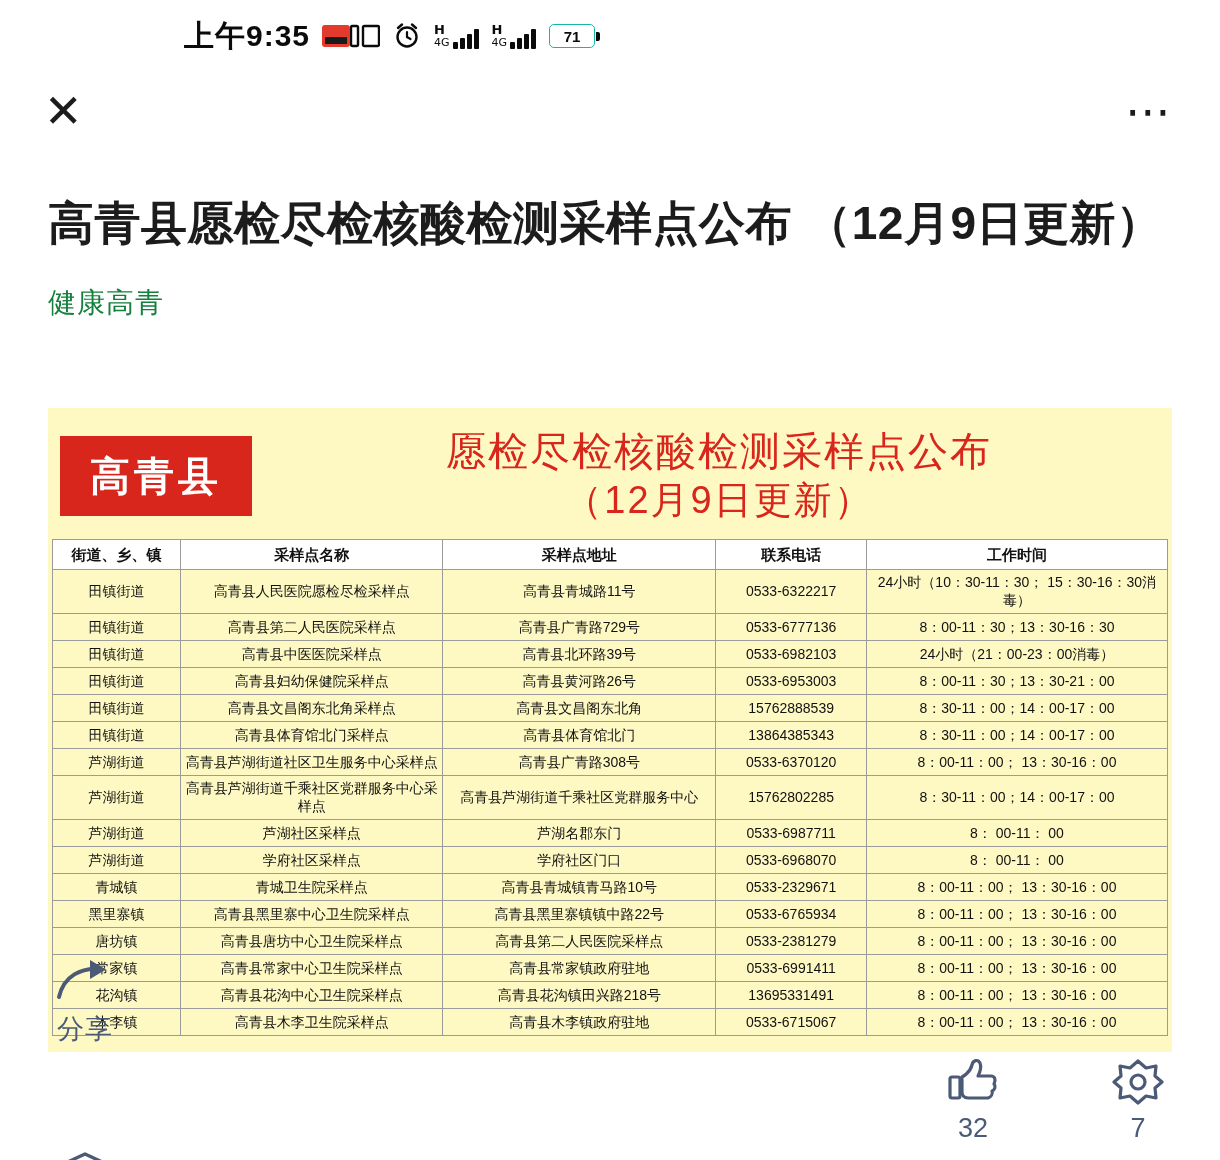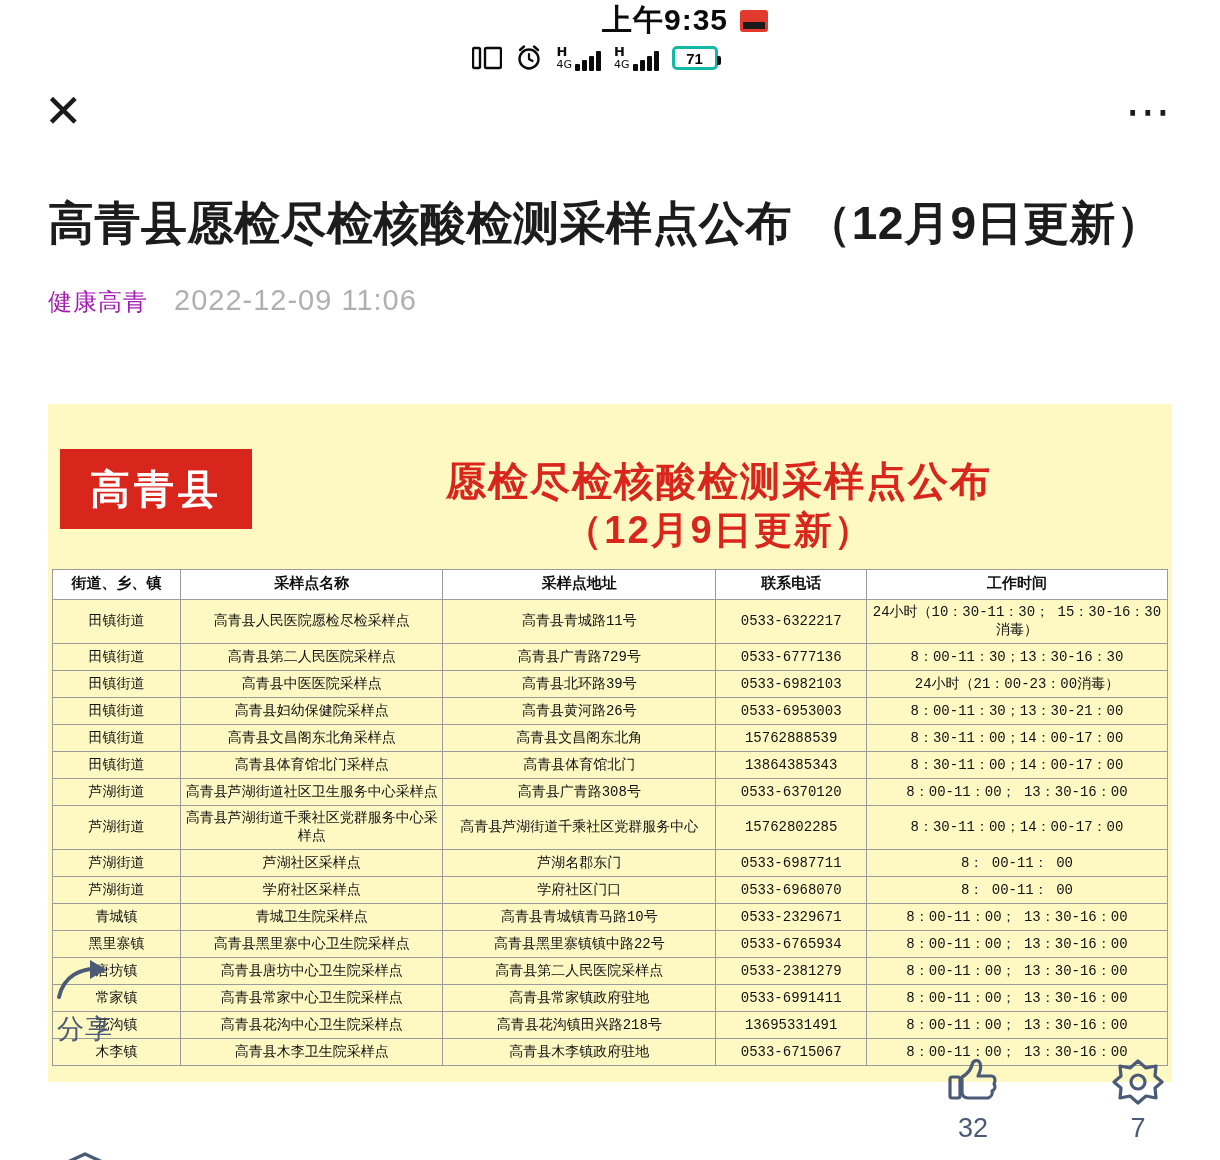--- a/index.html
+++ b/index.html
@@ -8,23 +8,21 @@
     background: #ffffff;
     font-family: "Liberation Sans", "DejaVu Sans", sans-serif;
     overflow: hidden;
   }
 
   
   .statusbar {
     height: 72px;
     display: flex;
     align-items: center;
-    justify-content: space-between;
     padding: 0 34px;
-    flex-direction: column;
   }
   .sb-left {
     display: flex;
     align-items: center;
     gap: 12px;
     margin-left: 150px;
   }
   .sb-time {
     font-size: 30px;
     font-weight: bold;
@@ -60,21 +58,21 @@
   }
   .sig-label b { display: block; font-size: 13px; font-weight: bold; }
   .bars { display: flex; align-items: flex-end; gap: 2px; height: 22px; }
   .bars i { display: block; width: 5px; background: #0b0b0b; border-radius: 1px; }
   .bars i:nth-child(1){ height: 7px; }
   .bars i:nth-child(2){ height: 11px; }
   .bars i:nth-child(3){ height: 15px; }
   .bars i:nth-child(4){ height: 20px; }
   .batt {
     width: 46px; height: 24px;
-    border: 3px solid #14b8a6;
+    border: 1px solid #14b8a6;
     border-radius: 5px;
     position: relative;
     display: flex; align-items: center; justify-content: center;
   }
   .batt::after {
     content: "";
     position: absolute; right: -6px; top: 7px;
     width: 4px; height: 9px;
     background: #0b0b0b;
     border-radius: 0 2px 2px 0;
@@ -114,22 +112,22 @@
     letter-spacing: 0.5px;
     margin-top: 42px;
   }
   .art-meta {
     margin-top: 30px;
     display: flex;
     align-items: baseline;
     gap: 26px;
   }
   .art-account {
-    font-size: 24px;
-    color: #a21caf;
+    font-size: 28px;
+    color: #15803d;
     letter-spacing: 1px;
   }
   .art-date {
     font-size: 29px;
     color: #b0b0b0;
     letter-spacing: 1px;
   }
 
   
   .poster {
@@ -151,37 +149,36 @@
     font-size: 40px;
     font-weight: bold;
     padding: 20px 30px;
     letter-spacing: 4px;
     line-height: 1;
   }
   .poster-title {
     flex: 1;
     text-align: center;
     color: #d9261c;
-    font-weight: bold;
+    font-weight: normal;
     letter-spacing: 2px;
-    margin-top: 34px;
   }
   .poster-title .l1 { font-size: 40px; line-height: 1.25; }
   .poster-title .l2 { font-size: 38px; line-height: 1.3; }
 
   
   .table-wrap {
     margin: 14px 0 0 0;
     padding: 0 4px;
   }
   table {
     width: 100%;
     border-collapse: collapse;
     table-layout: fixed;
-    font-family: Liberation Mono, monospace;
+    font-family: Liberation Sans, sans-serif;
   }
   th, td {
     border: 1px solid #9b9b9b;
     text-align: center;
     vertical-align: middle;
     color: #111;
     padding: 4px 2px;
     line-height: 1.25;
   }
   thead th {
@@ -278,21 +275,20 @@
 
 <div class="navbar">
   <span class="nav-close">✕</span>
   <span class="nav-more">⋯</span>
 </div>
 
 <div class="article">
   <h1 class="art-title">高青县愿检尽检核酸检测采样点公布 （12月9日更新）</h1>
   <div class="art-meta">
     <span class="art-account">健康高青</span>
-    <span class="art-date">2022-12-09 11:06</span>
   </div>
 
   <div class="poster">
     <div class="poster-row">
       <div class="poster-badge">高青县</div>
       <div class="poster-title">
         <div class="l1">愿检尽检核酸检测采样点公布</div>
         <div class="l2">（12月9日更新）</div>
       </div>
     </div>

